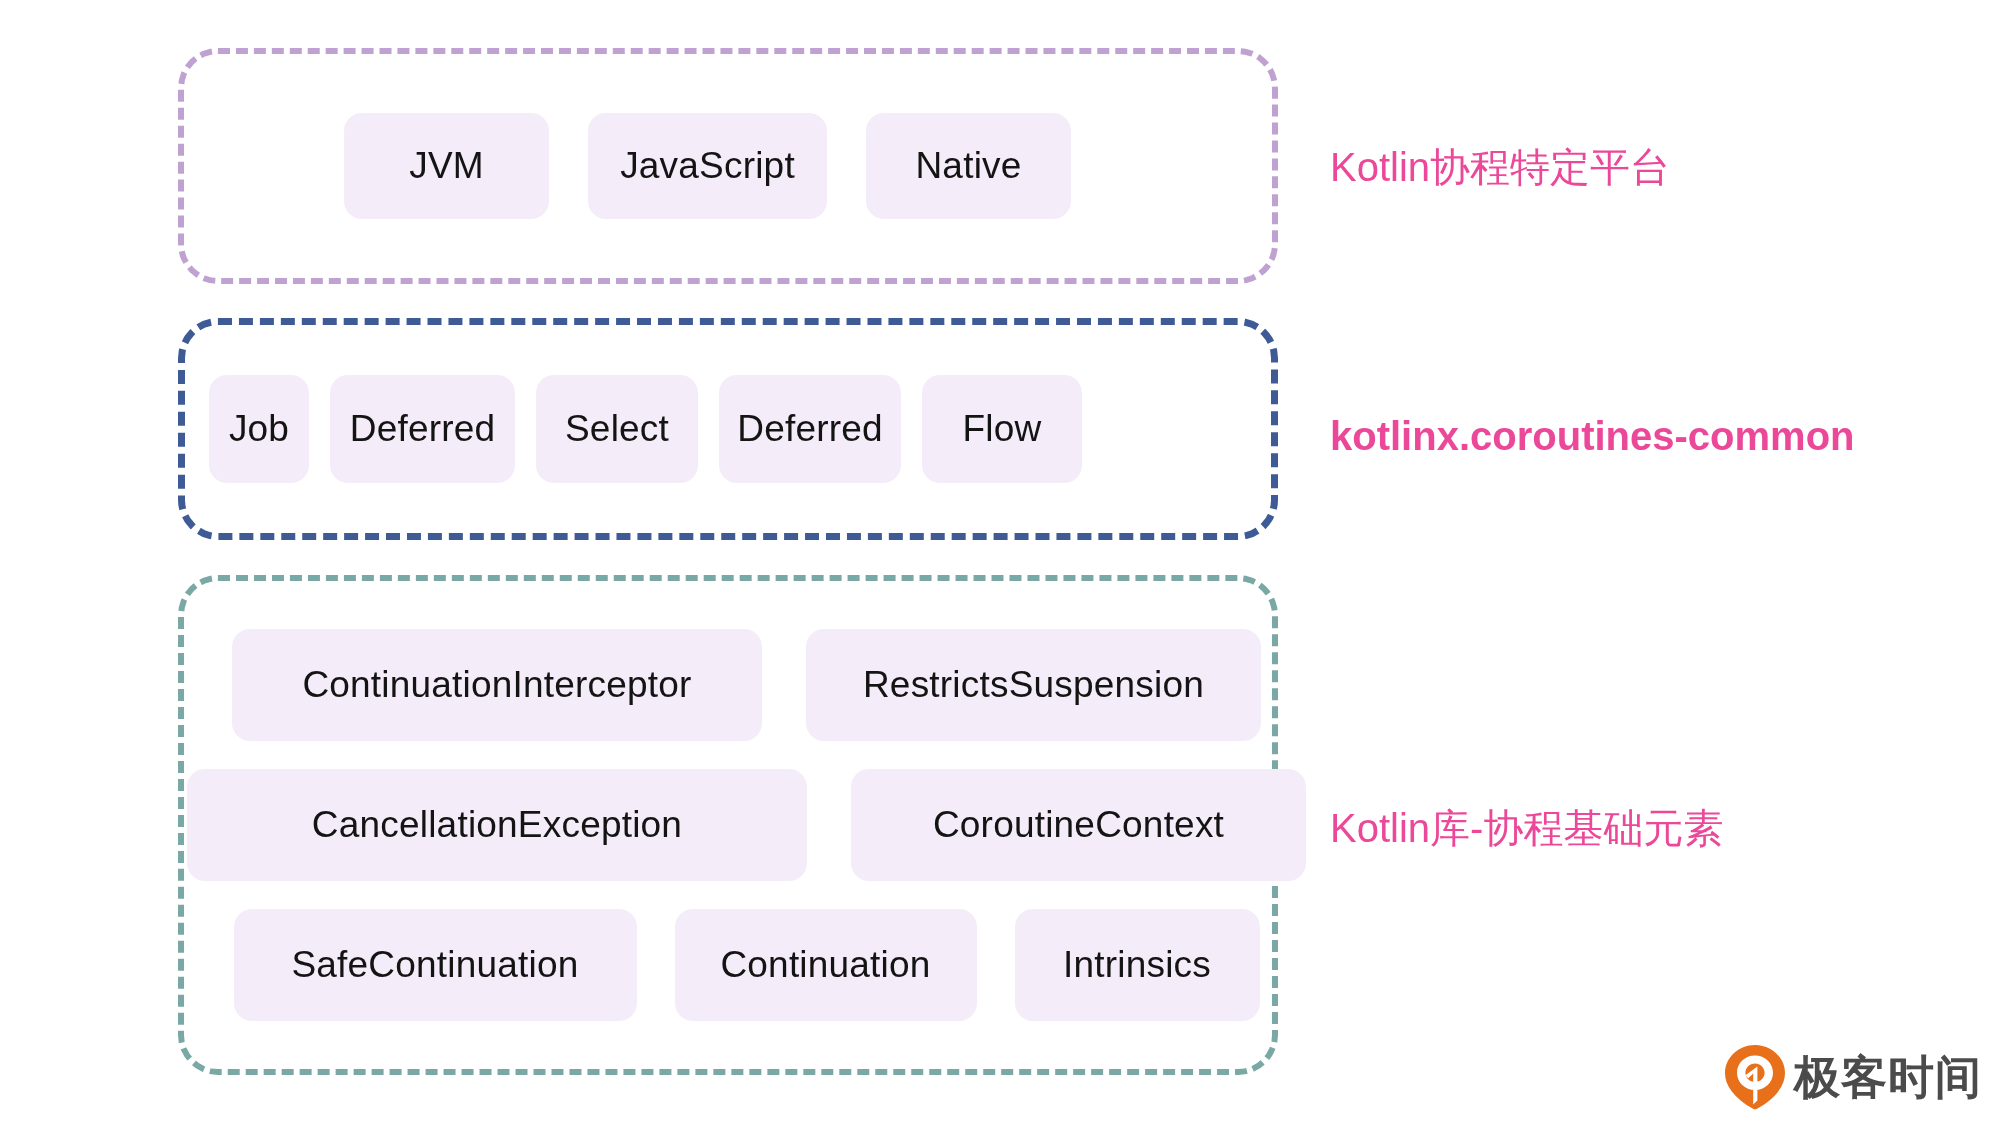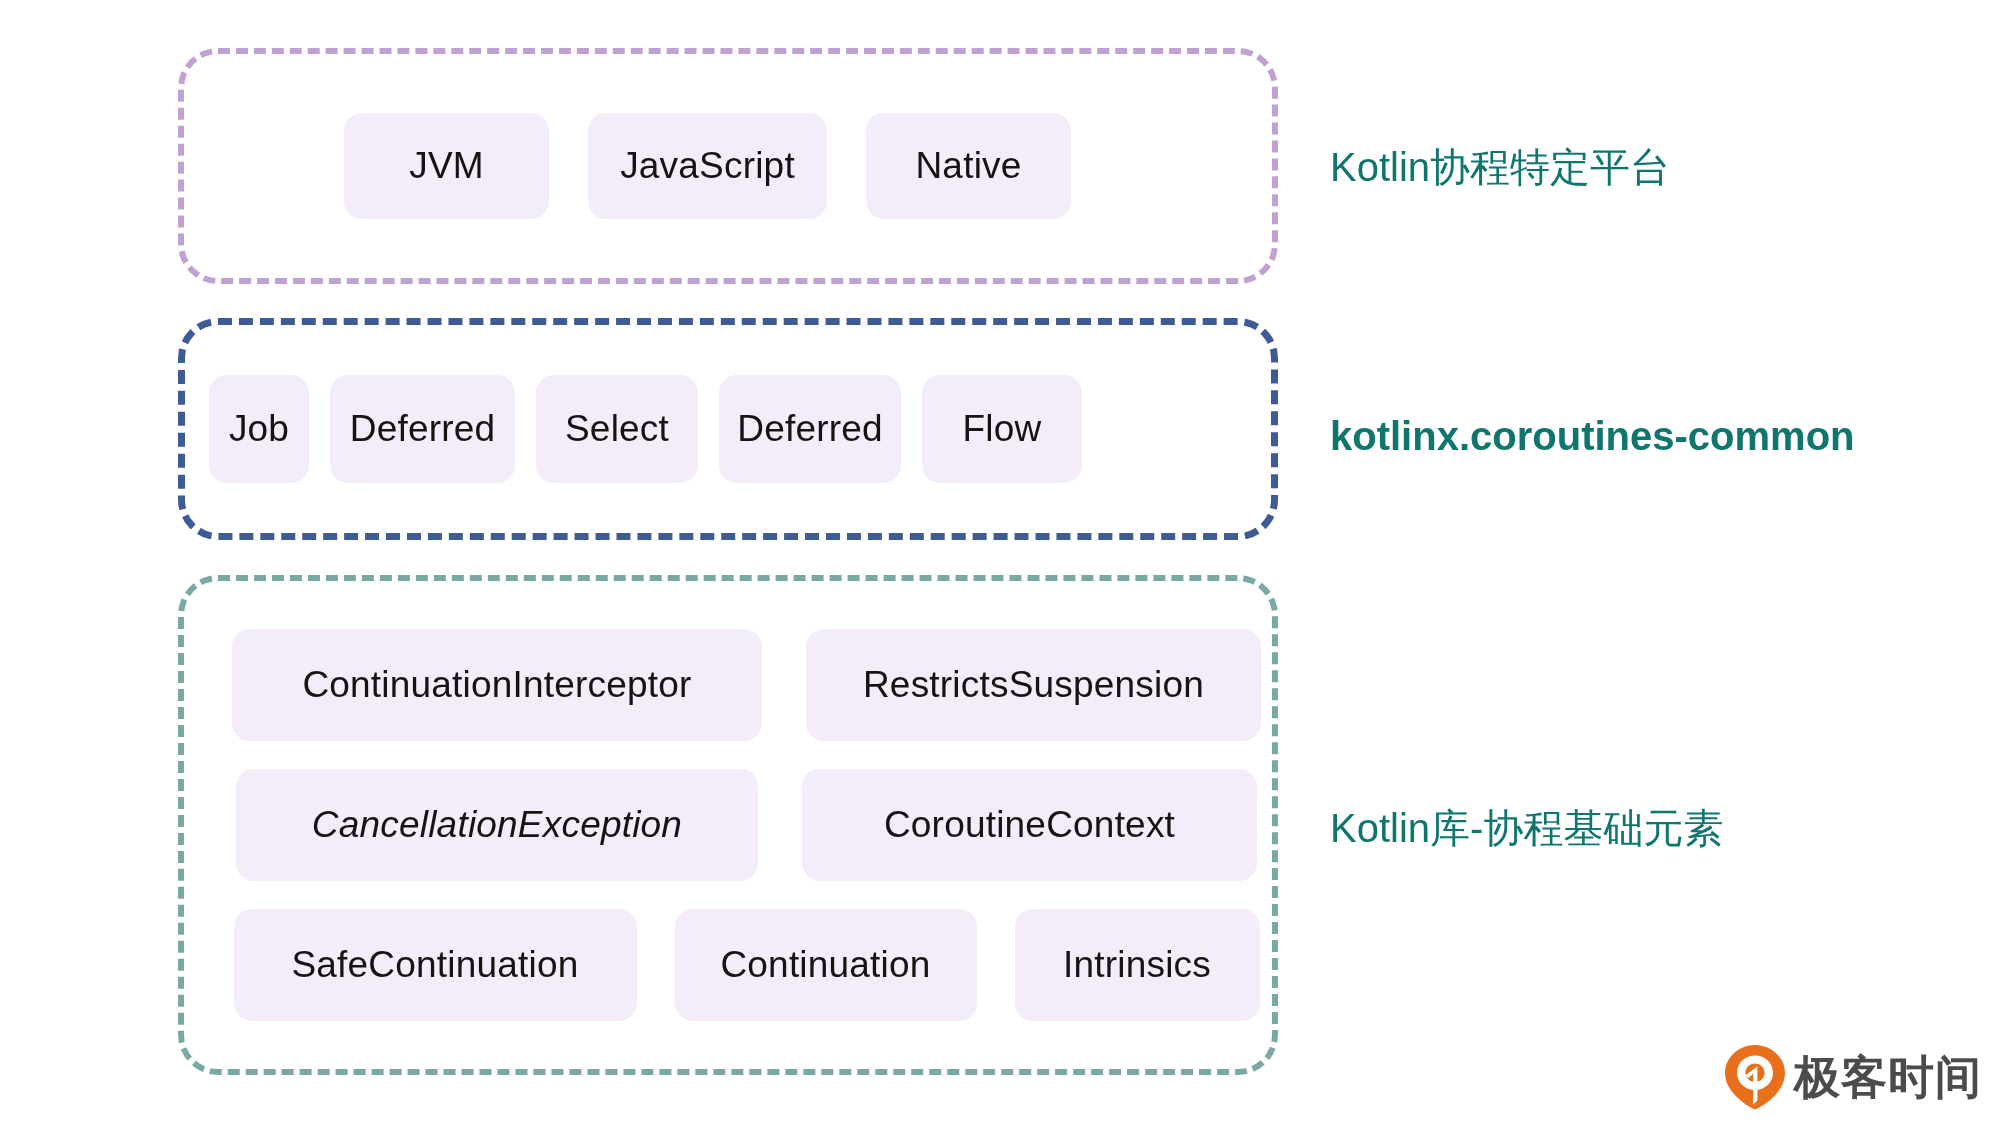--- a/index.html
+++ b/index.html
@@ -122,32 +122,32 @@
     display: flex;
     align-items: flex-end;
     gap: 44px;
   }
   .base .chip {
     height: 112px;
     padding: 0 26px;
   }
   .base .r0 .chip.c0 { width: 530px; }
   .base .r0 .chip.c1 { width: 455px; }
-  .base .r1 .chip.c0 { width: 522px; font-style: italic; }
+  .base .r1 .chip.c0 { width: 620px; }
   .base .r1 .chip.c1 { width: 455px; }
   .base .r2 { gap: 38px; }
   .base .r2 .chip.c0 { width: 403px; }
   .base .r2 .chip.c1 { width: 302px; }
   .base .r2 .chip.c2 { width: 245px; }
 
   
   .caption {
     position: absolute;
     font-size: 40px;
-    color: #0f766e;
+    color: #ec4899;
     white-space: nowrap;
     line-height: 1;
   }
   .caption.cap-platform { left: 1330px; top: 147px; }
   .caption.cap-common   { left: 1330px; top: 416px; font-weight: bold; }
   .caption.cap-base     { left: 1330px; top: 808px; }
 
   
   .logo {
     position: absolute;

